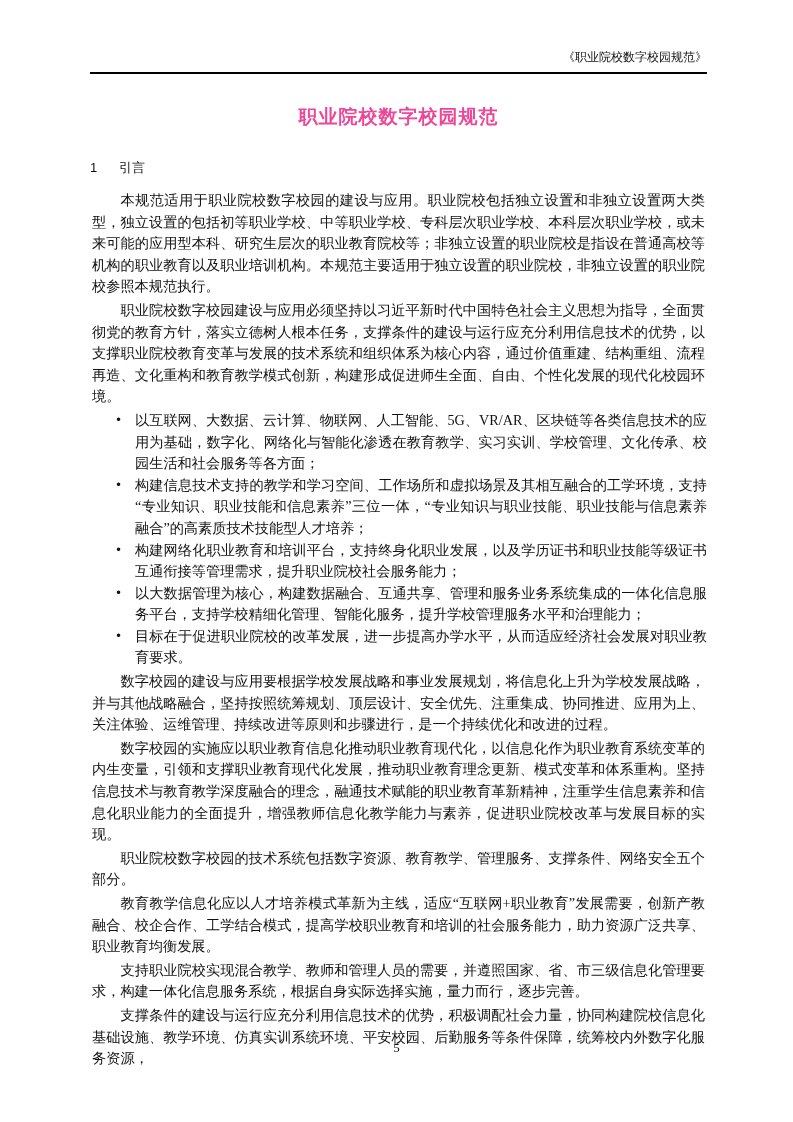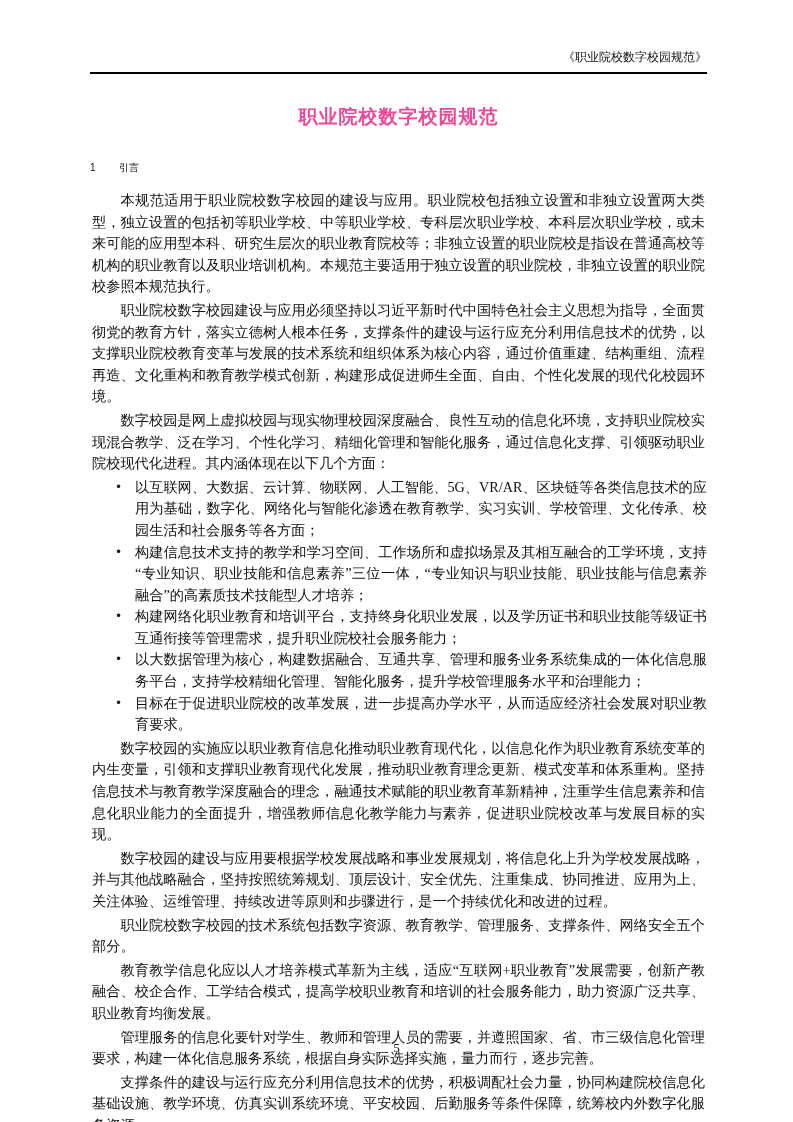--- a/index.html
+++ b/index.html
@@ -39,21 +39,21 @@
     font-weight: bold;
     font-size: 19px;
     line-height: 24px;
     letter-spacing: 1px;
     color: #ec4899;
   }
   .section-heading {
     margin-top: 30px;
     font-family: "Liberation Sans", "DejaVu Sans", sans-serif;
     font-weight: normal;
-    font-size: 10px;
+    font-size: 13px;
     line-height: 18px;
     color: #111111;
   }
   .section-heading .sec-num {
     display: inline-block;
     min-width: 29px;
   }
   .body-text {
     margin-top: 13px;
     font-family: "Liberation Serif", "DejaVu Serif", serif;
@@ -107,21 +107,20 @@
   <h1 class="doc-title">职业院校数字校园规范</h1>
 
   <div class="section-heading">
     <span class="sec-num">1</span><span>引言</span>
   </div>
 
   <div class="body-text">
 
     <p>本规范适用于职业院校数字校园的建设与应用。职业院校包括独立设置和非独立设置两大类型，独立设置的包括初等职业学校、中等职业学校、专科层次职业学校、本科层次职业学校，或未来可能的应用型本科、研究生层次的职业教育院校等；非独立设置的职业院校是指设在普通高校等机构的职业教育以及职业培训机构。本规范主要适用于独立设置的职业院校，非独立设置的职业院校参照本规范执行。</p>
     <p>职业院校数字校园建设与应用必须坚持以习近平新时代中国特色社会主义思想为指导，全面贯彻党的教育方针，落实立德树人根本任务，支撑条件的建设与运行应充分利用信息技术的优势，以支撑职业院校教育变革与发展的技术系统和组织体系为核心内容，通过价值重建、结构重组、流程再造、文化重构和教育教学模式创新，构建形成促进师生全面、自由、个性化发展的现代化校园环境。</p>
-    <p>数字校园是网上虚拟校园与现实物理校园深度融合、良性互动的信息化环境，支持职业院校实现混合教学、泛在学习、个性化学习、精细化管理和智能化服务，通过信息化支撑、引领驱动职业院校现代化进程。其内涵体现在以下几个方面：</p>
 
     <ul class="bullet-list">
       <li class="bullet-item">
         <span class="bullet-marker">•</span>
         <span>以互联网、大数据、云计算、物联网、人工智能、5G、VR/AR、区块链等各类信息技术的应用为基础，数字化、网络化与智能化渗透在教育教学、实习实训、学校管理、文化传承、校园生活和社会服务等各方面；</span>
       </li>
       <li class="bullet-item">
         <span class="bullet-marker">•</span>
         <span>构建信息技术支持的教学和学习空间、工作场所和虚拟场景及其相互融合的工学环境，支持“专业知识、职业技能和信息素养”三位一体，“专业知识与职业技能、职业技能与信息素养融合”的高素质技术技能型人才培养；</span>
       </li>
@@ -132,24 +131,24 @@
       <li class="bullet-item">
         <span class="bullet-marker">•</span>
         <span>以大数据管理为核心，构建数据融合、互通共享、管理和服务业务系统集成的一体化信息服务平台，支持学校精细化管理、智能化服务，提升学校管理服务水平和治理能力；</span>
       </li>
       <li class="bullet-item">
         <span class="bullet-marker">•</span>
         <span>目标在于促进职业院校的改革发展，进一步提高办学水平，从而适应经济社会发展对职业教育要求。</span>
       </li>
     </ul>
 
+    <p>数字校园的建设与应用要根据学校发展战略和事业发展规划，将信息化上升为学校发展战略，并与其他战略融合，坚持按照统筹规划、顶层设计、安全优先、注重集成、协同推进、应用为上、关注体验、运维管理、持续改进等原则和步骤进行，是一个持续优化和改进的过程。</p>
     <p>数字校园的实施应以职业教育信息化推动职业教育现代化，以信息化作为职业教育系统变革的内生变量，引领和支撑职业教育现代化发展，推动职业教育理念更新、模式变革和体系重构。坚持信息技术与教育教学深度融合的理念，融通技术赋能的职业教育革新精神，注重学生信息素养和信息化职业能力的全面提升，增强教师信息化教学能力与素养，促进职业院校改革与发展目标的实现。</p>
-    <p>数字校园的建设与应用要根据学校发展战略和事业发展规划，将信息化上升为学校发展战略，并与其他战略融合，坚持按照统筹规划、顶层设计、安全优先、注重集成、协同推进、应用为上、关注体验、运维管理、持续改进等原则和步骤进行，是一个持续优化和改进的过程。</p>
     <p>职业院校数字校园的技术系统包括数字资源、教育教学、管理服务、支撑条件、网络安全五个部分。</p>
     <p>教育教学信息化应以人才培养模式革新为主线，适应“互联网+职业教育”发展需要，创新产教融合、校企合作、工学结合模式，提高学校职业教育和培训的社会服务能力，助力资源广泛共享、职业教育均衡发展。</p>
-    <p>管理服务的信息化要针对学生、教师和管理人员的需要，并遵照国家、省、市三级信息化管理要求，构建一体化信息服务系统，根据自身实际选择实施，量力而行，逐步完善。</p>
+    <p>支持职业院校实现混合教学、教师和管理人员的需要，并遵照国家、省、市三级信息化管理要求，构建一体化信息服务系统，根据自身实际选择实施，量力而行，逐步完善。</p>
     <p>支撑条件的建设与运行应充分利用信息技术的优势，积极调配社会力量，协同构建院校信息化基础设施、教学环境、仿真实训系统环境、平安校园、后勤服务等条件保障，统筹校内外数字化服务资源，</p>
 
   </div>
 
   <div class="page-number">5</div>
 
 </div>
 
 </body></html>

